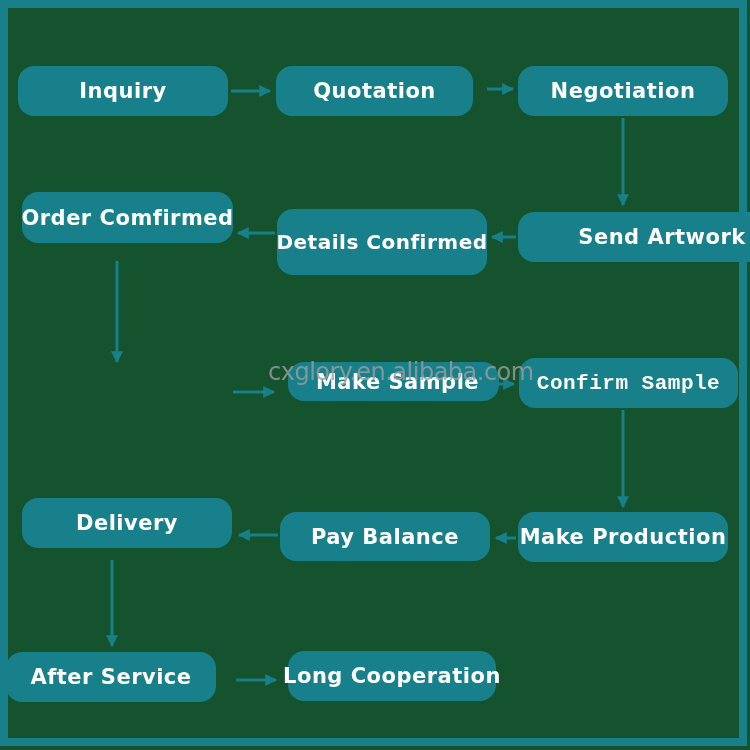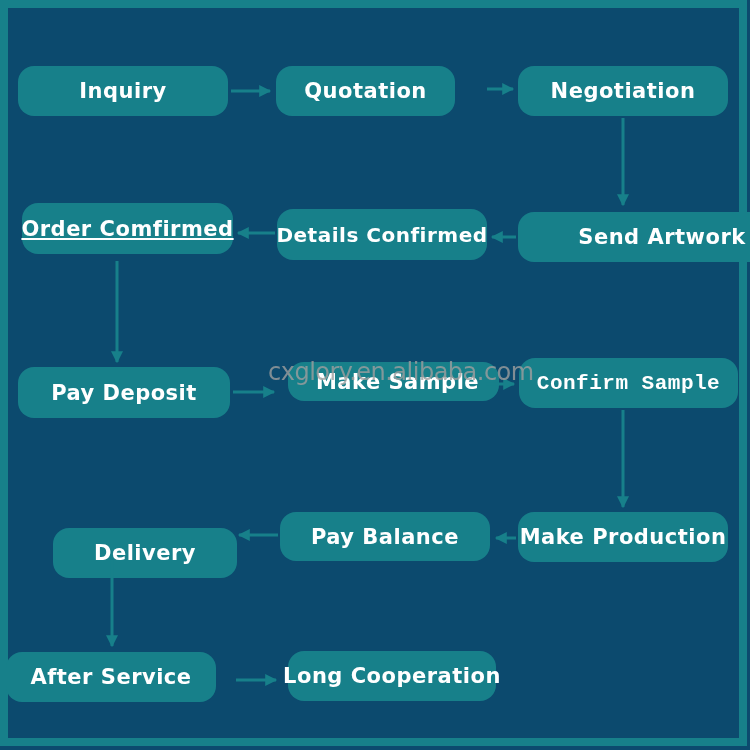--- a/index.html
+++ b/index.html
@@ -4,21 +4,21 @@
 <style>
   html, body {
     margin: 0;
     padding: 0;
     background: #ffffff;
   }
   .stage {
     position: relative;
     width: 750px;
     height: 750px;
-    background: #0c4a6e;
+    background: #14532d;
     overflow: hidden;
     font-family: "DejaVu Sans", sans-serif;
   }
   .frame {
     position: absolute;
     left: 0;
     top: 0;
     right: 3px;
     bottom: 4px;
     border: 8px solid #17808a;
@@ -60,32 +60,31 @@
   }
 </style>
 </head>
 <body>
 
 <div class="stage">
 
   <div class="frame"></div>
 
   <div class="node" style="left:18px;  top:66px;  width:210px; height:50px;">Inquiry</div>
-  <div class="node" style="left:276px; top:66px;  width:179px; height:50px;">Quotation</div>
+  <div class="node" style="left:276px; top:66px;  width:197px; height:50px;">Quotation</div>
   <div class="node" style="left:518px; top:66px;  width:210px; height:50px;">Negotiation</div>
 
-  <div class="node" style="left:22px;  top:203px; width:211px; height:51px;text-decoration:underline;">Order Comfirmed</div>
-  <div class="node" style="left:277px; top:209px; width:210px; height:51px; font-size:20px;">Details Confirmed</div>
+  <div class="node" style="left:22px;  top:192px; width:211px; height:51px;">Order Comfirmed</div>
+  <div class="node" style="left:277px; top:209px; width:210px; height:66px; font-size:20px;">Details Confirmed</div>
   <div class="node" style="left:518px; top:212px; width:210px; height:50px;padding-left:39px;">Send Artwork</div>
 
-  <div class="node" style="left:18px;  top:367px; width:212px; height:51px;">Pay Deposit</div>
   <div class="node" style="left:288px; top:362px; width:203px; height:39px;padding-left:8px;">Make Sample</div>
   <div class="node" style="left:519px; top:358px; width:219px; height:50px;font-family:Liberation Mono, monospace;">Confirm Sample</div>
 
-  <div class="node" style="left:22px;  top:528px; width:184px; height:50px;margin-left:31px;">Delivery</div>
+  <div class="node" style="left:22px;  top:498px; width:210px; height:50px;">Delivery</div>
   <div class="node" style="left:280px; top:512px; width:210px; height:49px;">Pay Balance</div>
   <div class="node" style="left:518px; top:512px; width:210px; height:50px;">Make Production</div>
 
   <div class="node" style="left:6px;  top:652px; width:210px; height:50px;">After Service</div>
   <div class="node" style="left:288px; top:651px; width:208px; height:50px;">Long Cooperation</div>
 
   <svg class="arrows" width="750" height="750" viewBox="0 0 750 750">
     <defs>
       <marker id="ah" viewBox="0 0 10 10" refX="9" refY="5" markerWidth="5" markerHeight="4" orient="auto">
         <path d="M0,0 L10,5 L0,10 z" fill="#17808a"></path>

